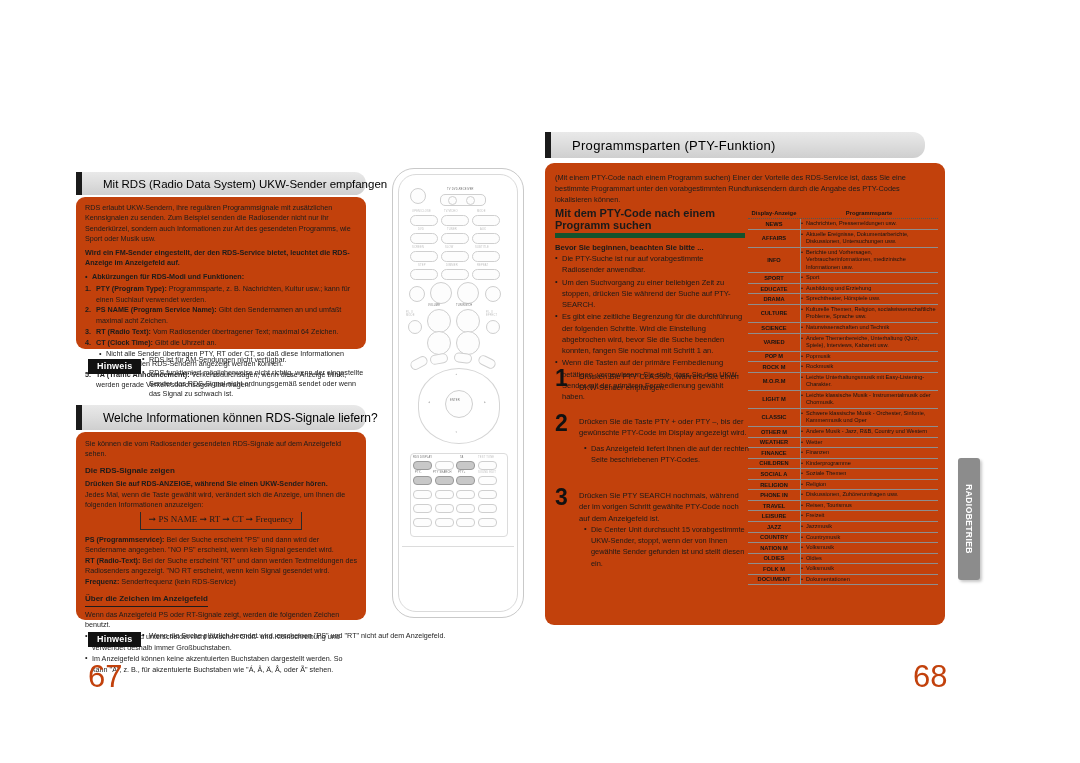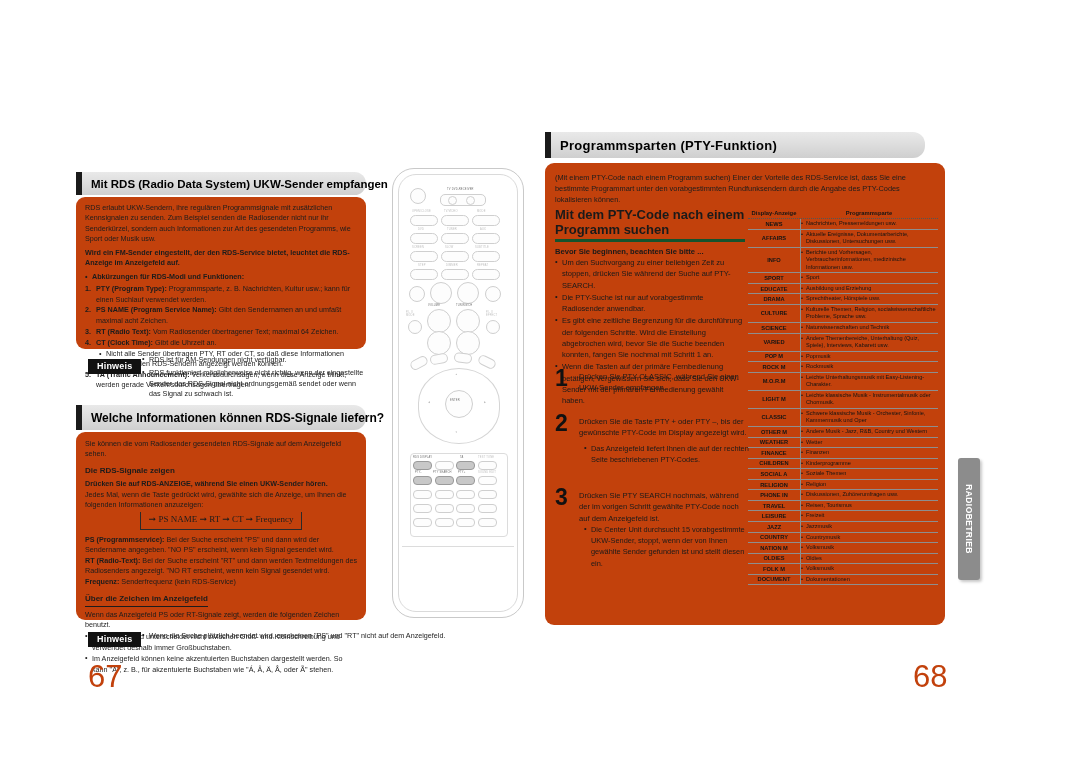--- a/index.html
+++ b/index.html
@@ -37,21 +37,21 @@
   }
 
   
   .sec-head{
     position:absolute;height:23px;
     background:linear-gradient(to bottom,#e9e9e9 0%,#dedede 45%,#cfcfcf 100%);
     border-radius:0 12px 12px 0;
     display:flex;align-items:center;
   }
   .sec-head .bar{width:6px;height:23px;background:#1a1a1a;flex:0 0 auto;}
-  .sec-head .lbl{font-size:11.5px;font-weight:bold;color:#000;padding-left:9px;white-space:nowrap;}
+  .sec-head .lbl{font-size:11.5px;font-weight:normal;color:#000;padding-left:21px;white-space:nowrap;}
 
   
   .panel{
     position:absolute;background:#c2410c;border-radius:9px;
   }
 
   .tx{font-size:7.2px;line-height:1.45;color:#1c1c1c;}
   .tx b{font-weight:bold;}
   .bullets{margin:0;padding:0;list-style:none;}
   .bullets li{position:relative;padding-left:7px;margin-bottom:1px;}
@@ -163,21 +163,21 @@
   <div class="sec-head" style="left:76px;top:405px;width:290px;height:25px;">
     <div class="bar" style="height:25px;"></div>
     <div class="lbl" style="font-size:12px;">Welche Informationen können RDS-Signale liefern?</div>
   </div>
 
   <div class="panel" style="left:76px;top:432px;width:290px;height:188px;">
     <div class="tx" style="position:absolute;left:9px;top:7px;width:272px;">
       <div>Sie können die vom Radiosender gesendeten RDS-Signale auf dem Anzeigefeld sehen.</div>
       <div style="font-weight:bold;font-size:8px;margin-top:5px;">Die RDS-Signale zeigen</div>
       <div style="font-weight:bold;margin-top:3px;">Drücken Sie auf RDS-ANZEIGE, während Sie einen UKW-Sender hören.</div>
-      <div>Jedes Mal, wenn die Taste gedrückt wird, gewählte sich die Anzeige, um Ihnen die folgenden Informationen anzuzeigen:</div>
+      <div>Jedes Mal, wenn die Taste gewählt wird, verändert sich die Anzeige, um Ihnen die folgenden Informationen anzuzeigen:</div>
       <div style="text-align:center;margin-top:1px;">
         <span class="flow">➞ PS NAME ➞ RT ➞ CT ➞ Frequency</span>
       </div>
       <div style="margin-top:5px;">
         <span style="font-weight:bold;">PS (Programmservice):</span><span> Bei der Suche erscheint "PS" und dann wird der Sendername angegeben. "NO PS" erscheint, wenn kein Signal gesendet wird.</span>
       </div>
       <div>
         <span style="font-weight:bold;">RT (Radio-Text):</span><span> Bei der Suche erscheint "RT" und dann werden Textmeldungen des Radiosenders angezeigt. "NO RT erscheint, wenn kein Signal gesendet wird.</span>
       </div>
       <div>
@@ -304,25 +304,25 @@
 
   <div class="sec-head" style="left:545px;top:132px;width:380px;height:26px;">
     <div class="bar" style="height:26px;"></div>
     <div class="lbl" style="font-size:13px;letter-spacing:.3px;">Programmsparten (PTY-Funktion)</div>
   </div>
 
   <div class="panel" style="left:545px;top:163px;width:400px;height:462px;">
     <div class="pty-note" style="left:10px;top:9px;width:378px;position:absolute;">(Mit einem PTY-Code nach einem Programm suchen) Einer der Vorteile des RDS-Service ist, dass Sie eine bestimmte Programmart unter den vorabgestimmten Rundfunksendern durch die Angabe des PTY-Codes lokalisieren können.</div>
 
     <div style="position:absolute;left:10px;top:44px;width:190px;">
-      <div style="font-size:13px;font-weight:bold;border-bottom:3px solid #14532d;padding-bottom:2px;">Mit dem PTY-Code nach einem Programm suchen</div>
+      <div style="font-size:11px;font-weight:bold;border-bottom:5px solid #14532d;padding-bottom:2px;">Mit dem PTY-Code nach einem Programm suchen</div>
       <div style="font-size:7.6px;font-weight:bold;margin-top:5px;">Bevor Sie beginnen, beachten Sie bitte ...</div>
       <ul class="bullets" style="font-size:7.5px;line-height:1.5;margin-top:1px;">
+        <li>Die PTY-Suche ist nur auf vorabgestimmte Radiosender anwendbar.</li>
         <li>Um den Suchvorgang zu einer beliebigen Zeit zu stoppen, drücken Sie während der Suche auf PTY-SEARCH.</li>
-        <li>Die PTY-Suche ist nur auf vorabgestimmte Radiosender anwendbar.</li>
         <li>Es gibt eine zeitliche Begrenzung für die durchführung der folgenden Schritte. Wird die Einstellung abgebrochen wird, bevor Sie die Suche beenden konnten, fangen Sie nochmal mit Schritt 1 an.</li>
         <li>Wenn die Tasten auf der primäre Fernbedienung betätigen, vergewissern Sie sich, dass Sie den UKW-Sender mit der primären Fernbedienung gewählt haben.</li>
       </ul>
     </div>
 
     <div class="step" style="left:10px;top:208px;width:195px;">
       <div class="num">1</div>
       <div class="body">Drücken Sie PTY CLASSIC, während Sie einen UKW-Sender empfangen.</div>
     </div>
 

